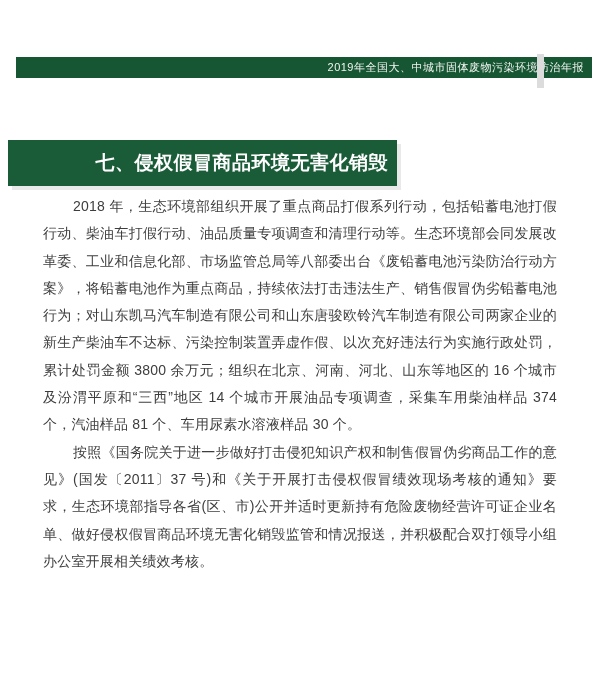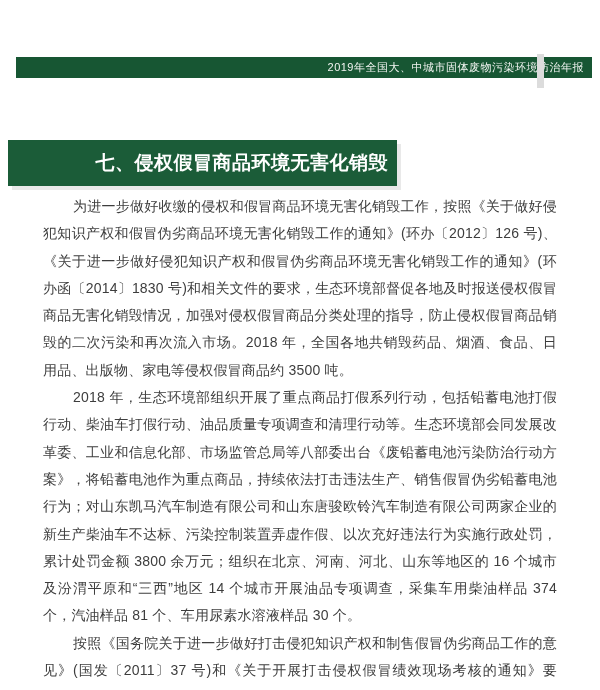--- a/index.html
+++ b/index.html
@@ -91,18 +91,17 @@
   <div class="top-banner">
     <span class="banner-text">2019年全国大、中城市固体废物污染环境防治年报</span>
   </div>
   <div class="banner-edge-shadow"></div>
 
   <div class="section-title-box">
     <h1 class="title-text">七、侵权假冒商品环境无害化销毁</h1>
   </div>
 
   <div class="body-content">
-    <p>为进一步做好收缴的侵权和假冒商品环境无害化销毁工作，按照《关于做好侵犯知识产权和假冒伪劣商品环境无害化销毁工作的通知》(环办〔2012〕126 号)、《关于进一步做好侵犯知识产权和假冒伪劣商品环境无害化销毁工作的通知》(环办函〔2014〕1830 号)和相关文件的要求，生态环境部督促各地及时报送侵权假冒商品无害化销毁情况，加强对侵权假冒商品分类处理的指导，防止侵权假冒商品销毁的二次污染和再次流入市场。2018 年，全国各地共销毁药品、烟酒、食品、日用品、出版物、家电等侵权假冒商品约 3500 吨。</p>
     <p>2018 年，生态环境部组织开展了重点商品打假系列行动，包括铅蓄电池打假行动、柴油车打假行动、油品质量专项调查和清理行动等。生态环境部会同发展改革委、工业和信息化部、市场监管总局等八部委出台《废铅蓄电池污染防治行动方案》，将铅蓄电池作为重点商品，持续依法打击违法生产、销售假冒伪劣铅蓄电池行为；对山东凯马汽车制造有限公司和山东唐骏欧铃汽车制造有限公司两家企业的新生产柴油车不达标、污染控制装置弄虚作假、以次充好违法行为实施行政处罚，累计处罚金额 3800 余万元；组织在北京、河南、河北、山东等地区的 16 个城市及汾渭平原和“三西”地区 14 个城市开展油品专项调查，采集车用柴油样品 374 个，汽油样品 81 个、车用尿素水溶液样品 30 个。</p>
     <p>按照《国务院关于进一步做好打击侵犯知识产权和制售假冒伪劣商品工作的意见》(国发〔2011〕37 号)和《关于开展打击侵权假冒绩效现场考核的通知》要求，生态环境部指导各省(区、市)公开并适时更新持有危险废物经营许可证企业名单、做好侵权假冒商品环境无害化销毁监管和情况报送，并积极配合双打领导小组办公室开展相关绩效考核。</p>
   </div>
 
 </div>
 
 </body></html>

